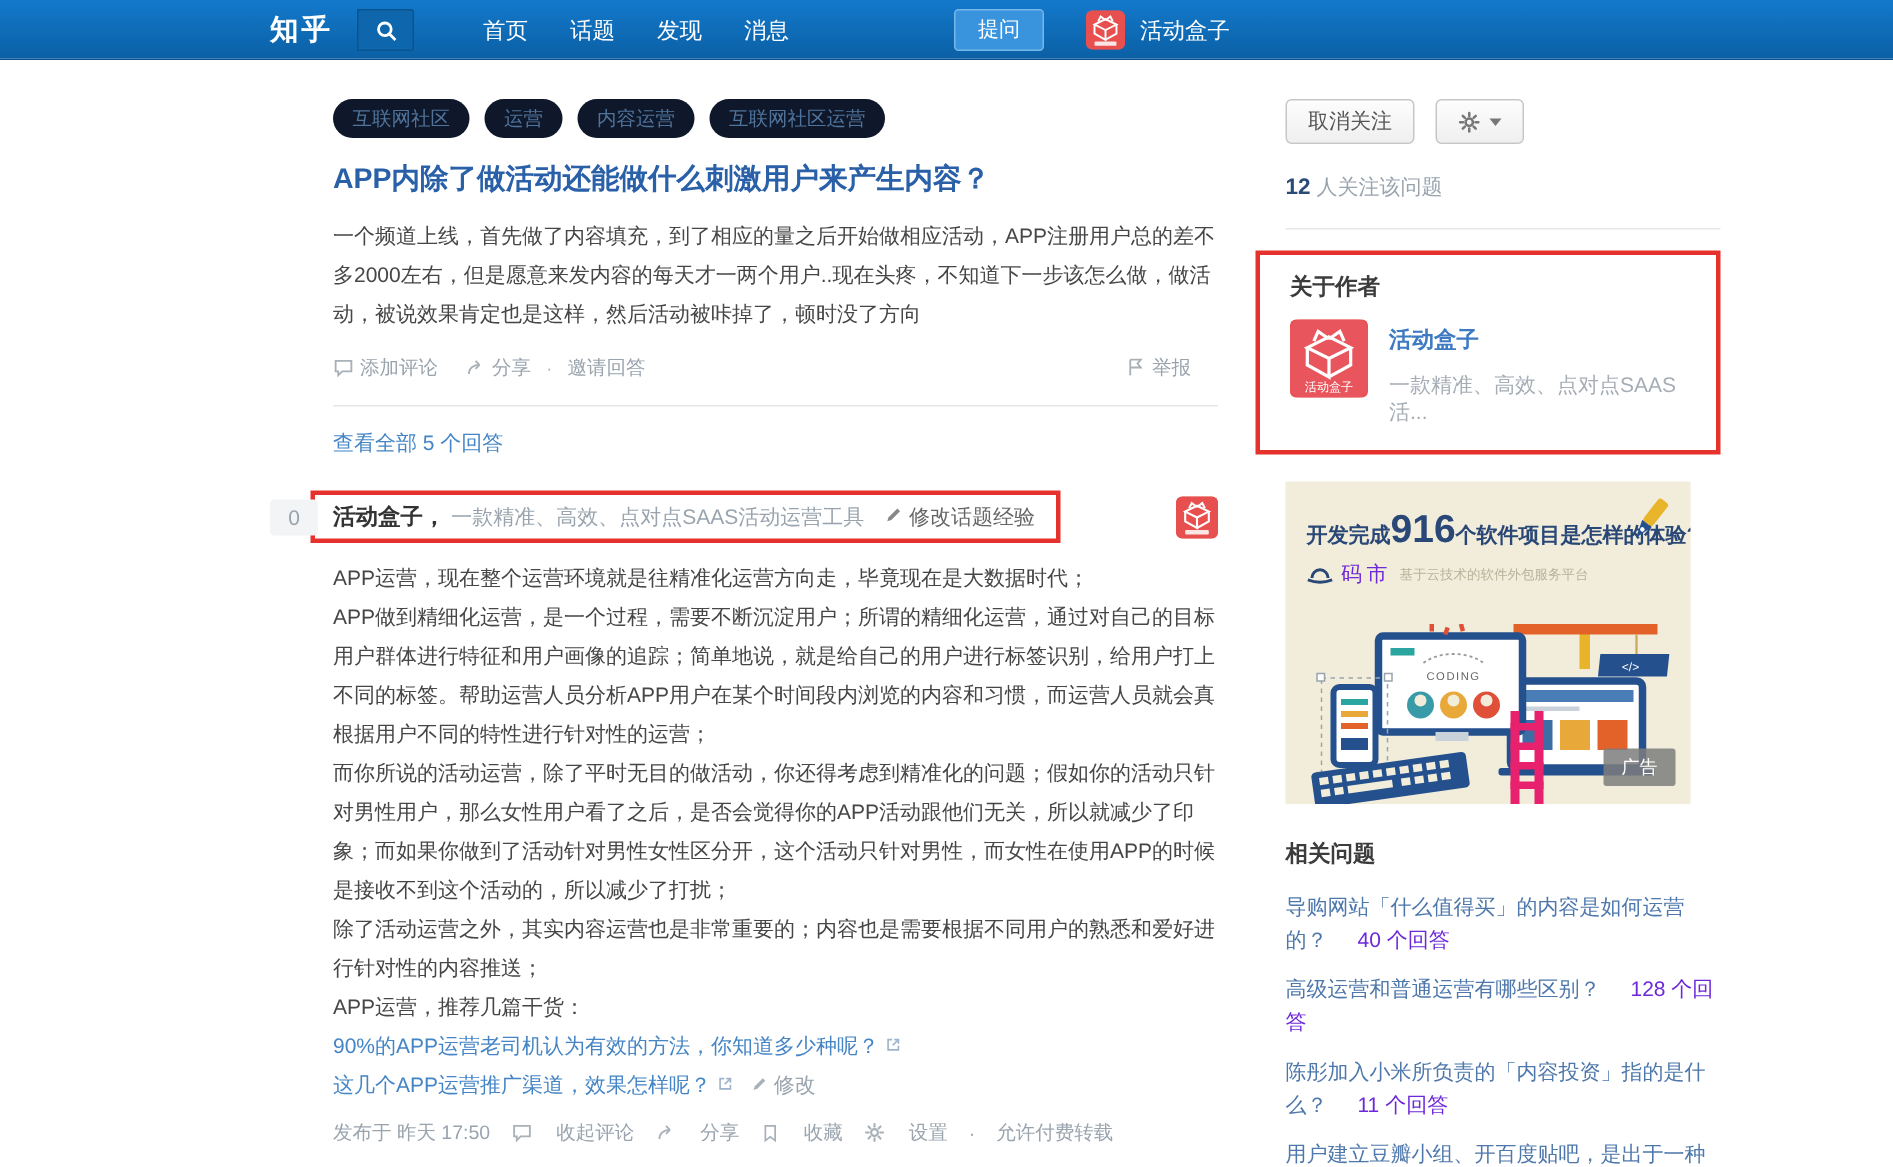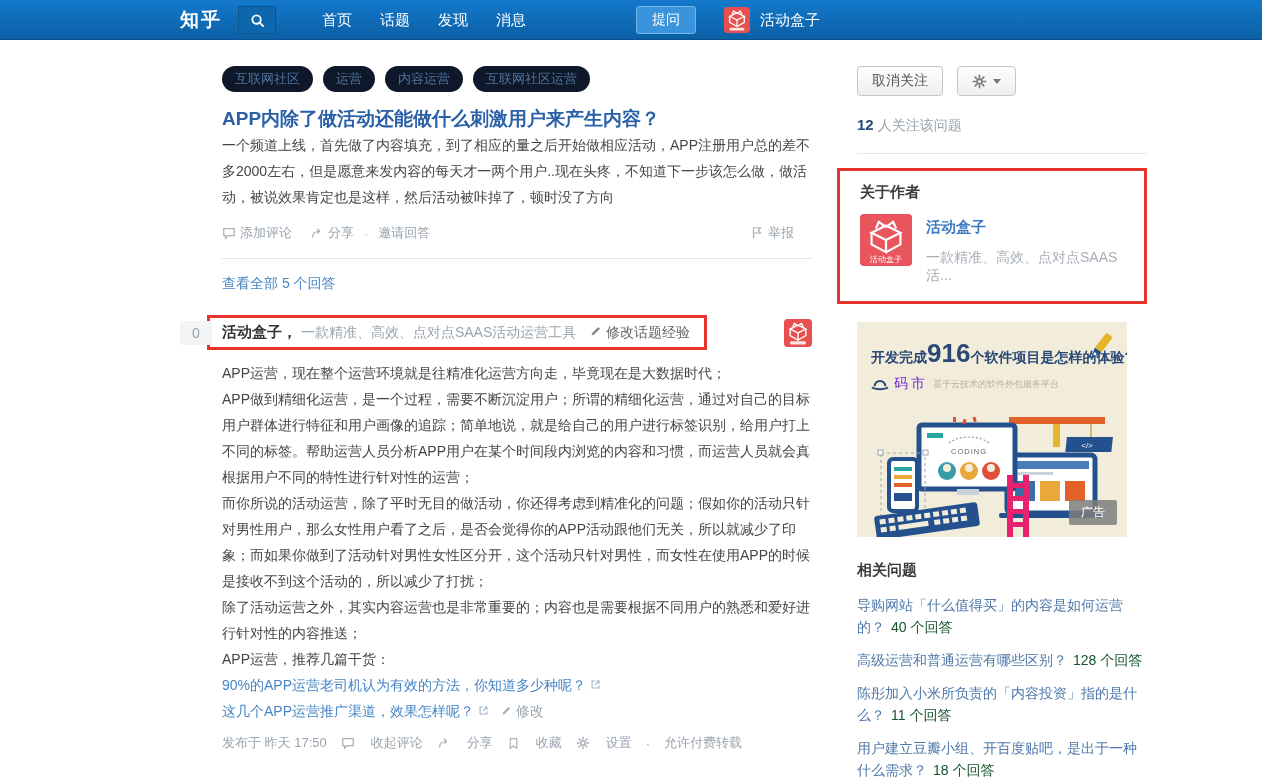--- a/index.html
+++ b/index.html
@@ -29,21 +29,21 @@
 
   
   .content { display:flex; padding:26px 0 0 180px; }
   .col-left { width:632px; position:relative; }
   .col-right { width:290px; margin-left:45px; }
 
   
   .q-block { margin-left:42px; }
   .tags { display:flex; gap:10px; margin-bottom:14px; }
   .tag { background:#0f172a; color:#50749c; font-size:13px; padding:4px 13px; border-radius:14px; cursor:pointer;text-align:right; }
-  .q-title { color:#2a60a8; font-size:19px; font-weight:bold; margin:4px 0 0; }
+  .q-title { color:#2a60a8; font-size:19px; font-weight:bold; margin:4px 0 12px; }
   .q-desc { color:#464646; font-size:14px; line-height:26px; width:590px; }
   .q-actions { margin-top:14px; width:590px; display:flex; color:#9aa4ae; font-size:13px; align-items:center; }
   .q-actions .act { margin-right:18px; cursor:pointer; display:flex; align-items:center; gap:4px; }
   .q-actions .dot { margin:0 10px 0 -8px; color:#b6bec6; }
   .q-actions .spacer { flex:1; }
   .divider { border-top:1px solid #e6e6e6; width:590px; margin:16px 0 14px; }
   .view-all { color:#4585c5; font-size:14px; cursor:pointer; display:inline-block; margin-left:42px; margin-top:2px; }
 
   
   .answer { position:relative; margin-top:22px; }
@@ -90,21 +90,21 @@
   .ad-brand .bdesc { color:#b9b29a; font-size:9px; }
   .ad-pen { position:absolute; top:8px; right:10px; }
   .ad-art { position:absolute; left:0; bottom:0; }
   .ad-label { position:absolute; right:10px; bottom:12px; background:rgba(125,125,125,.85); color:#fff; font-size:12px;
       padding:4px 12px; border-radius:2px; }
 
   .related { margin-top:24px; width:286px; }
   .rel-head { font-size:15px; font-weight:bold; color:#3c3c3c; margin-bottom:14px; }
   .rel-item { line-height:22px; margin-bottom:11px; font-size:14px; }
   .rel-item a { color:#4e78ab; cursor:pointer; text-decoration:none; }
-  .rel-item .cnt { color:#14532d; margin-left:6px; }
+  .rel-item .cnt { color:#6d28d9; margin-left:20px; }
 
   .icon { flex:none; }
 </style>
 </head>
 <body>
 
 <div class="page">
 
   <header class="navbar">
     <div class="nav-inner">

